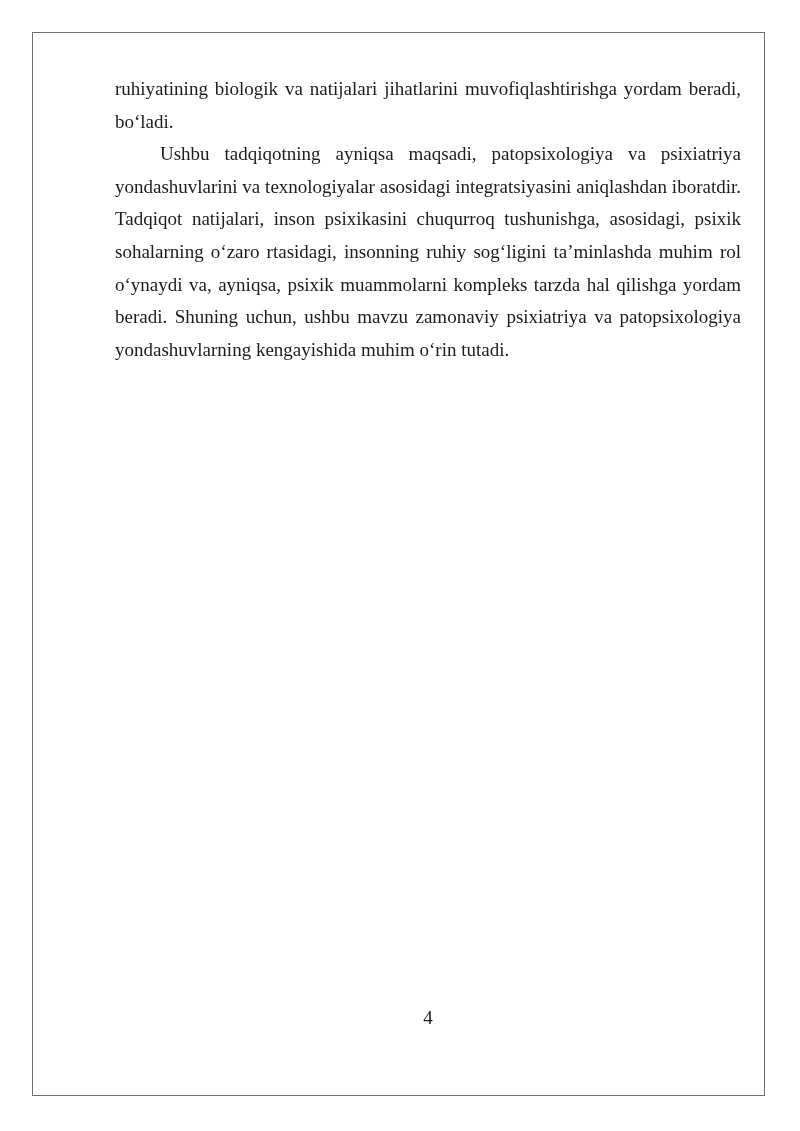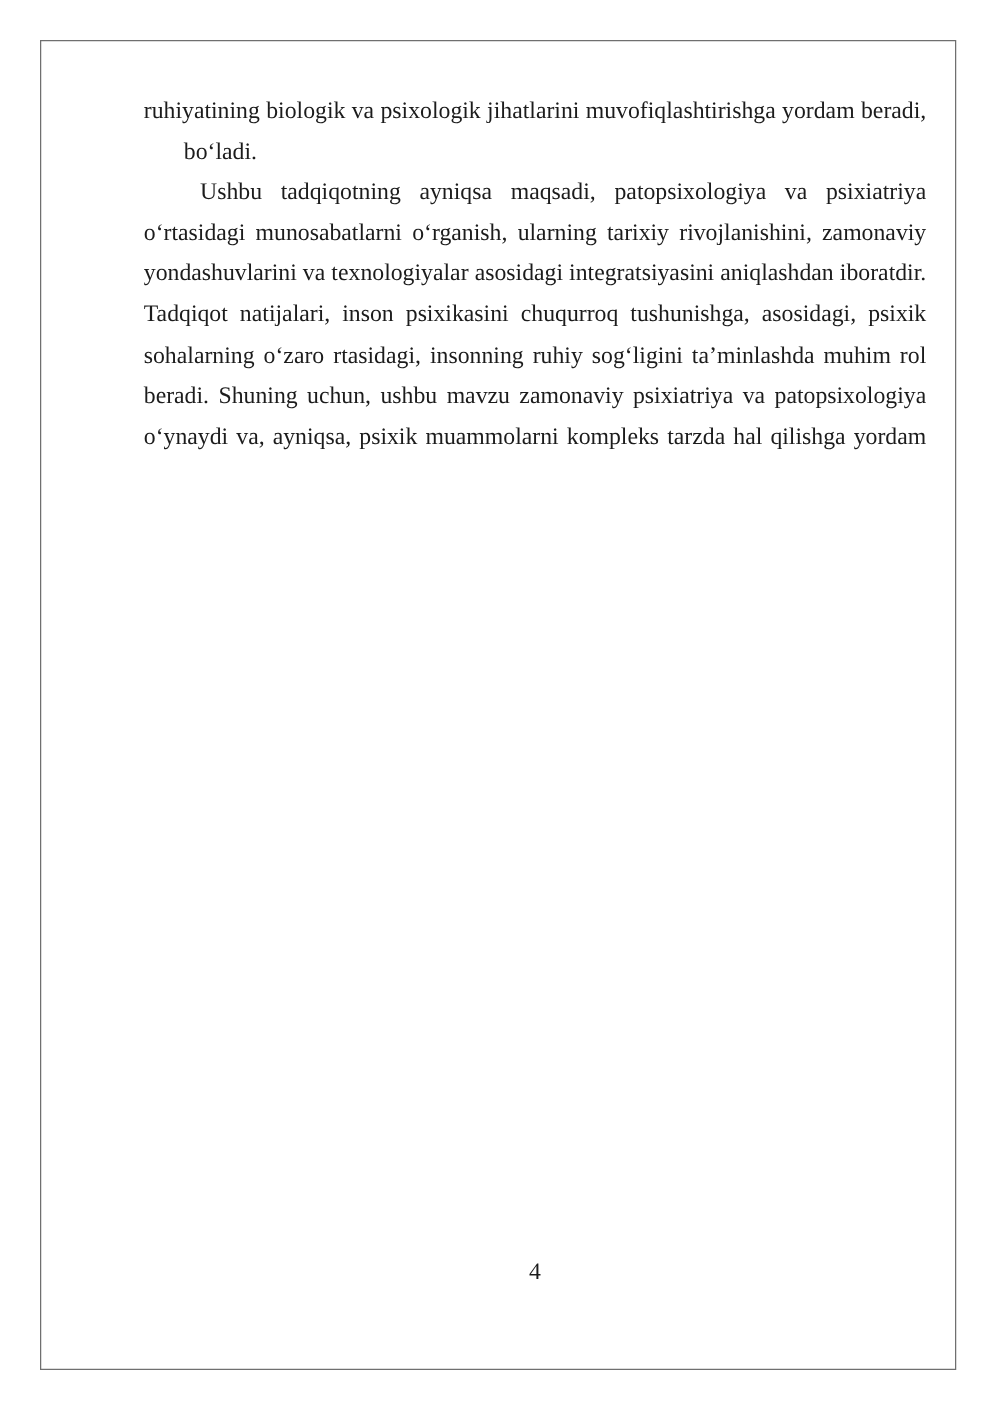--- a/index.html
+++ b/index.html
@@ -38,21 +38,20 @@
     padding: 0;
   }
   .line {
     text-align: justify;
     text-align-last: justify;
     white-space: nowrap;
     overflow: visible;
   }
   .line.line-last {
     text-align-last: left;
-    margin-left: 32px;
   }
   .line.indented {
     text-indent: 45px;
   }
   .page-number {
     position: absolute;
     left: 115px;
     top: 1002px;
     width: 626px;
     text-align: center;
@@ -62,29 +61,29 @@
   }
 </style>
 </head>
 <body style="background: rgb(255, 255, 255);">
 
 <div class="page-border" style="border-color: rgb(111, 111, 111);"></div>
 
 <div class="document-body" style="color: rgb(28, 28, 28);">
 
   <div class="paragraph">
-    <div class="line">ruhiyatining biologik va psixologik jihatlarini muvofiqlashtirishga yordam beradi,</div>
+    <div class="line">ruhiyatining biologik va natijalari jihatlarini muvofiqlashtirishga yordam beradi,</div>
     <div class="line line-last">bo‘ladi.</div>
   </div>
 
   <div class="paragraph">
     <div class="line indented">Ushbu tadqiqotning ayniqsa maqsadi, patopsixologiya va psixiatriya</div>
-    <div class="line">o‘rtasidagi munosabatlarni o‘rganish, ularning tarixiy rivojlanishini, zamonaviy</div>
     <div class="line">yondashuvlarini va texnologiyalar asosidagi integratsiyasini aniqlashdan iboratdir.</div>
     <div class="line">Tadqiqot natijalari, inson psixikasini chuqurroq tushunishga, asosidagi, psixik</div>
     <div class="line">sohalarning o‘zaro rtasidagi, insonning ruhiy sog‘ligini ta’minlashda muhim rol</div>
+    <div class="line">o‘ynaydi va, ayniqsa, psixik muammolarni kompleks tarzda hal qilishga yordam</div>
     <div class="line">beradi. Shuning uchun, ushbu mavzu zamonaviy psixiatriya va patopsixologiya</div>
-    <div class="line">o‘ynaydi va, ayniqsa, psixik muammolarni kompleks tarzda hal qilishga yordam</div>
+    <div class="line line-last">yondashuvlarning kengayishida muhim o‘rin tutadi.</div>
   </div>
 
 </div>
 
 <div class="page-number" style="color: rgb(28, 28, 28);">4</div>
 
 </body></html>

